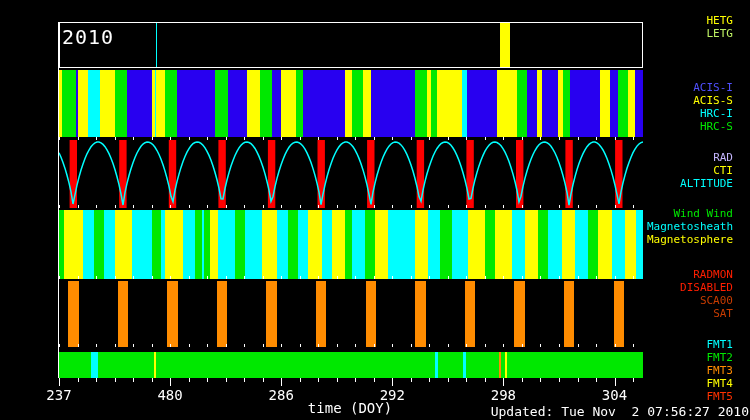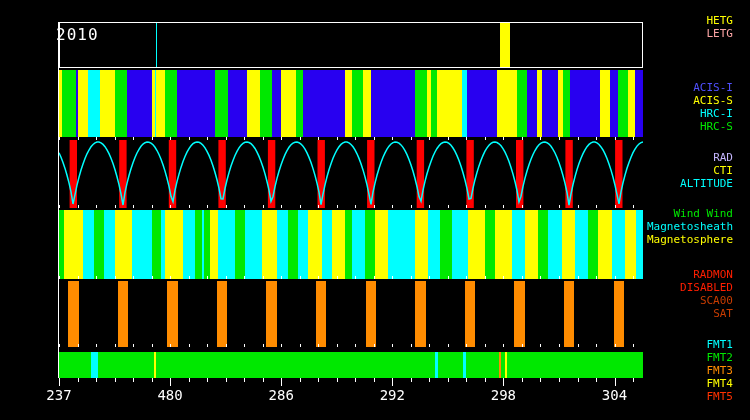--- a/index.html
+++ b/index.html
@@ -3,21 +3,21 @@
 <meta charset="utf-8">
 <style>
   html,body{margin:0;padding:0;background:#000;}
   .screen{position:relative;width:750px;height:420px;background:#000;overflow:hidden;
           font-family:"DejaVu Sans Mono","Liberation Mono",monospace;}
   .band{position:absolute;left:59px;width:584px;background:#000;}
   .seg{position:absolute;top:0;bottom:0;}
   .evt{position:absolute;top:0;bottom:0;}
   .tick{position:absolute;width:1px;background:#fff;}
   .yaxis{position:absolute;left:58px;top:22px;width:1px;height:356px;background:#fff;}
-  .year{position:absolute;left:56px;top:25px;color:#fff;font-size:16px;letter-spacing:1px;}
+  .year{position:absolute;left:62px;top:25px;color:#fff;font-size:20px;letter-spacing:1px;}
   .gratings-box{top:22px;height:46px;border:1px solid #fff;box-sizing:border-box;}
   .instruments{top:70px;height:67px;}
   .orbit{top:140px;height:68px;}
   .regions{top:210px;height:69px;}
   .radmon{top:281px;height:66px;}
   .formats{top:352px;height:26px;}
   .axis-label{position:absolute;color:#fff;font-size:14px;width:44px;text-align:center;top:387px;}
   .xlabel{position:absolute;left:270px;top:400px;width:160px;text-align:center;color:#fff;font-size:14px;}
   .updated{position:absolute;right:1px;top:404px;color:#fff;font-size:13px;white-space:pre;}
   .legend-item{position:absolute;right:17px;font-size:11px;line-height:13px;white-space:pre;text-align:right;}
@@ -208,23 +208,25 @@
       <div class="axis-label" style="left: 481.4px;">298</div>
       <div class="tick" style="left: 521.9px; top: 378px; height: 4px;"></div>
       <div class="tick" style="left: 540.4px; top: 378px; height: 4px;"></div>
       <div class="tick" style="left: 559px; top: 378px; height: 4px;"></div>
       <div class="tick" style="left: 577.5px; top: 378px; height: 4px;"></div>
       <div class="tick" style="left: 596px; top: 378px; height: 4px;"></div>
       <div class="tick" style="left: 614.5px; top: 378px; height: 8px;"></div>
       <div class="axis-label" style="left: 592.5px;">304</div>
       <div class="tick" style="left: 633px; top: 378px; height: 4px;"></div>
     </div>
+  <div class="xlabel">time (DOY)</div>
+  <div class="updated">Updated: Tue Nov  2 07:56:27 2010</div>
   <div id="legend">
       <div class="legend-item" style="top: 14px; color: rgb(255, 255, 0);">HETG</div>
-      <div class="legend-item" style="top: 27px; color: #fca5a5;">LETG</div>
+      <div class="legend-item" style="top: 27px; color: #bef264;">LETG</div>
       <div class="legend-item" style="top: 81px; color: rgb(80, 80, 255);">ACIS-I</div>
       <div class="legend-item" style="top: 94px; color: rgb(255, 255, 0);">ACIS-S</div>
       <div class="legend-item" style="top: 107px; color: rgb(0, 255, 255);">HRC-I</div>
       <div class="legend-item" style="top: 120px; color: rgb(0, 232, 0);">HRC-S</div>
       <div class="legend-item" style="top: 151px; color: #c4b5fd;">RAD</div>
       <div class="legend-item" style="top: 164px; color: rgb(255, 255, 0); margin-left: 18px;">CTI</div>
       <div class="legend-item" style="top: 177px; color: rgb(0, 255, 255);">ALTITUDE</div>
       <div class="legend-item" style="top: 207px; color: rgb(0, 232, 0);">Wind Wind</div>
       <div class="legend-item" style="top: 220px; color: rgb(0, 255, 255);">Magnetosheath</div>
       <div class="legend-item" style="top: 233px; color: rgb(255, 255, 0);">Magnetosphere</div>

